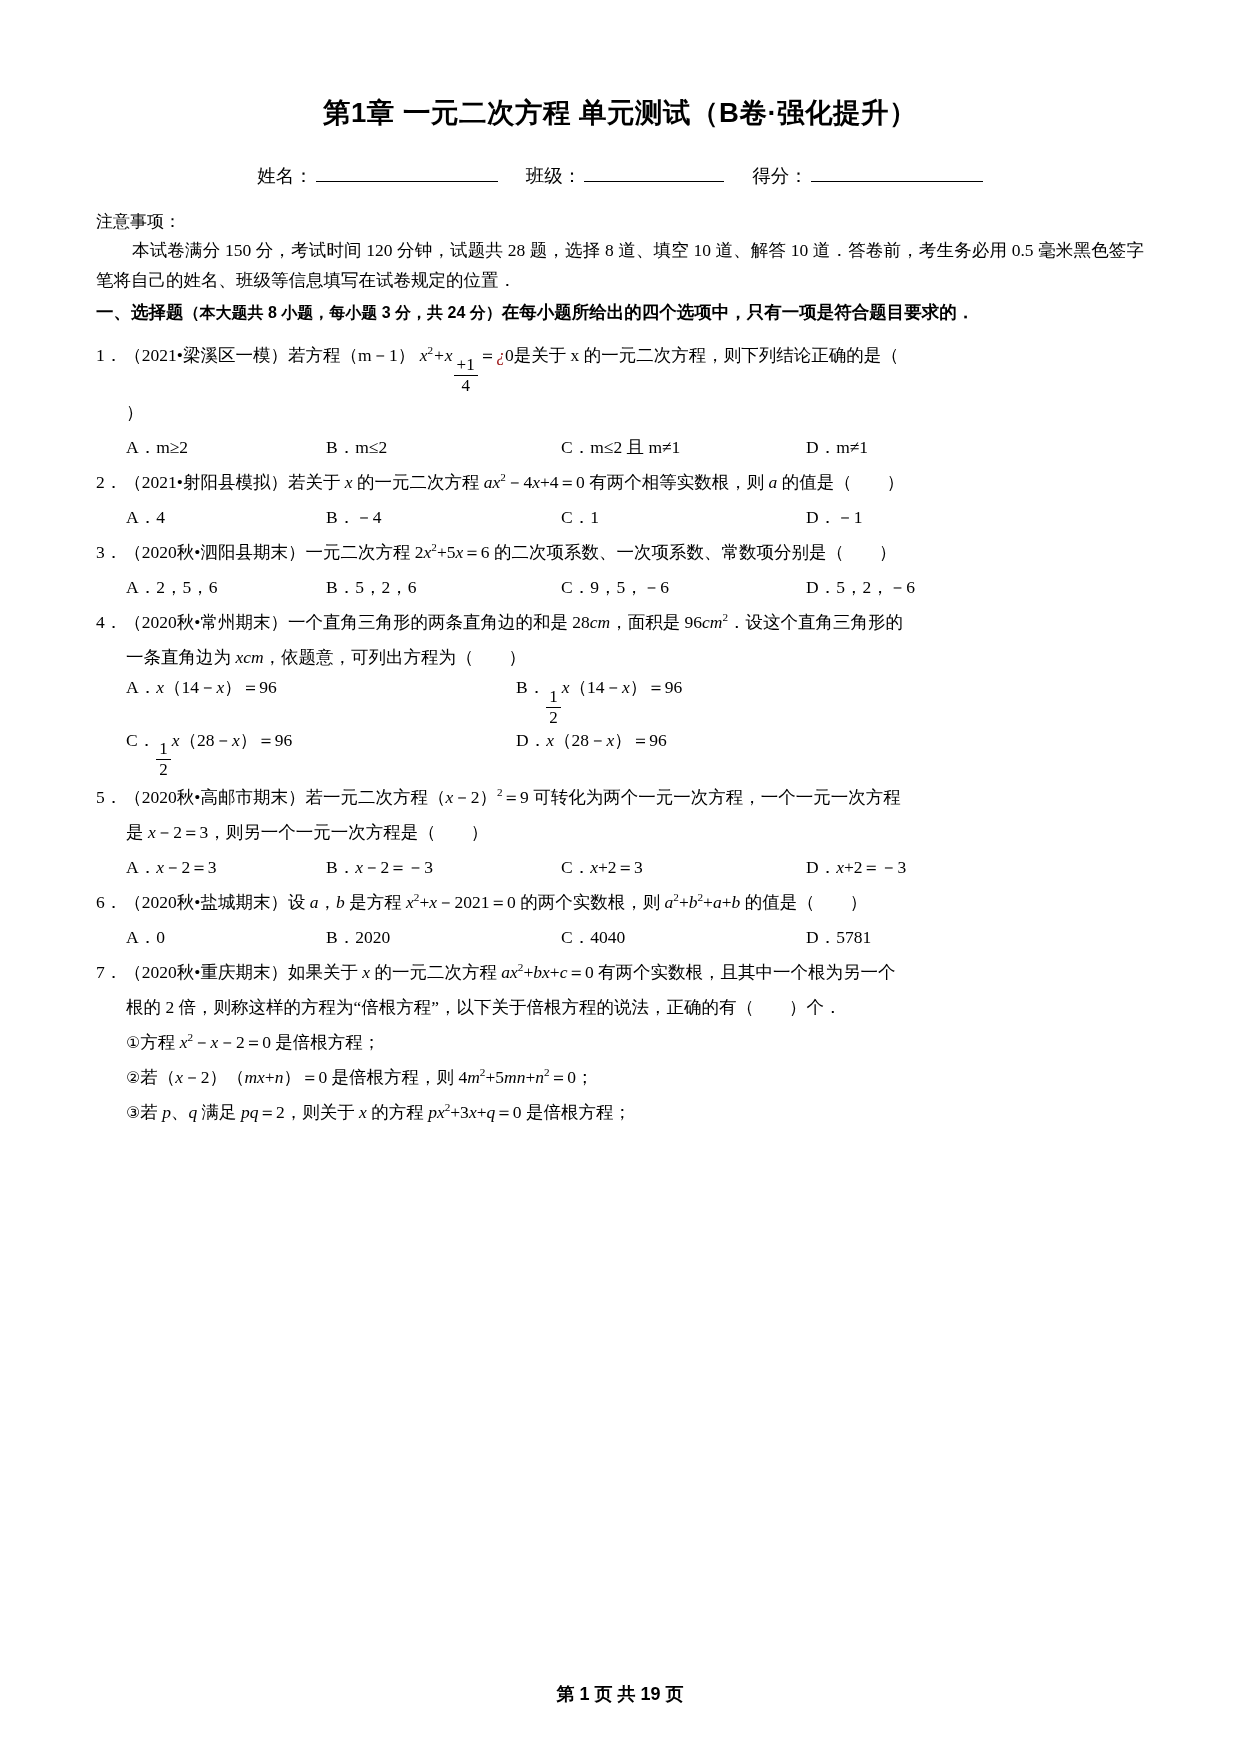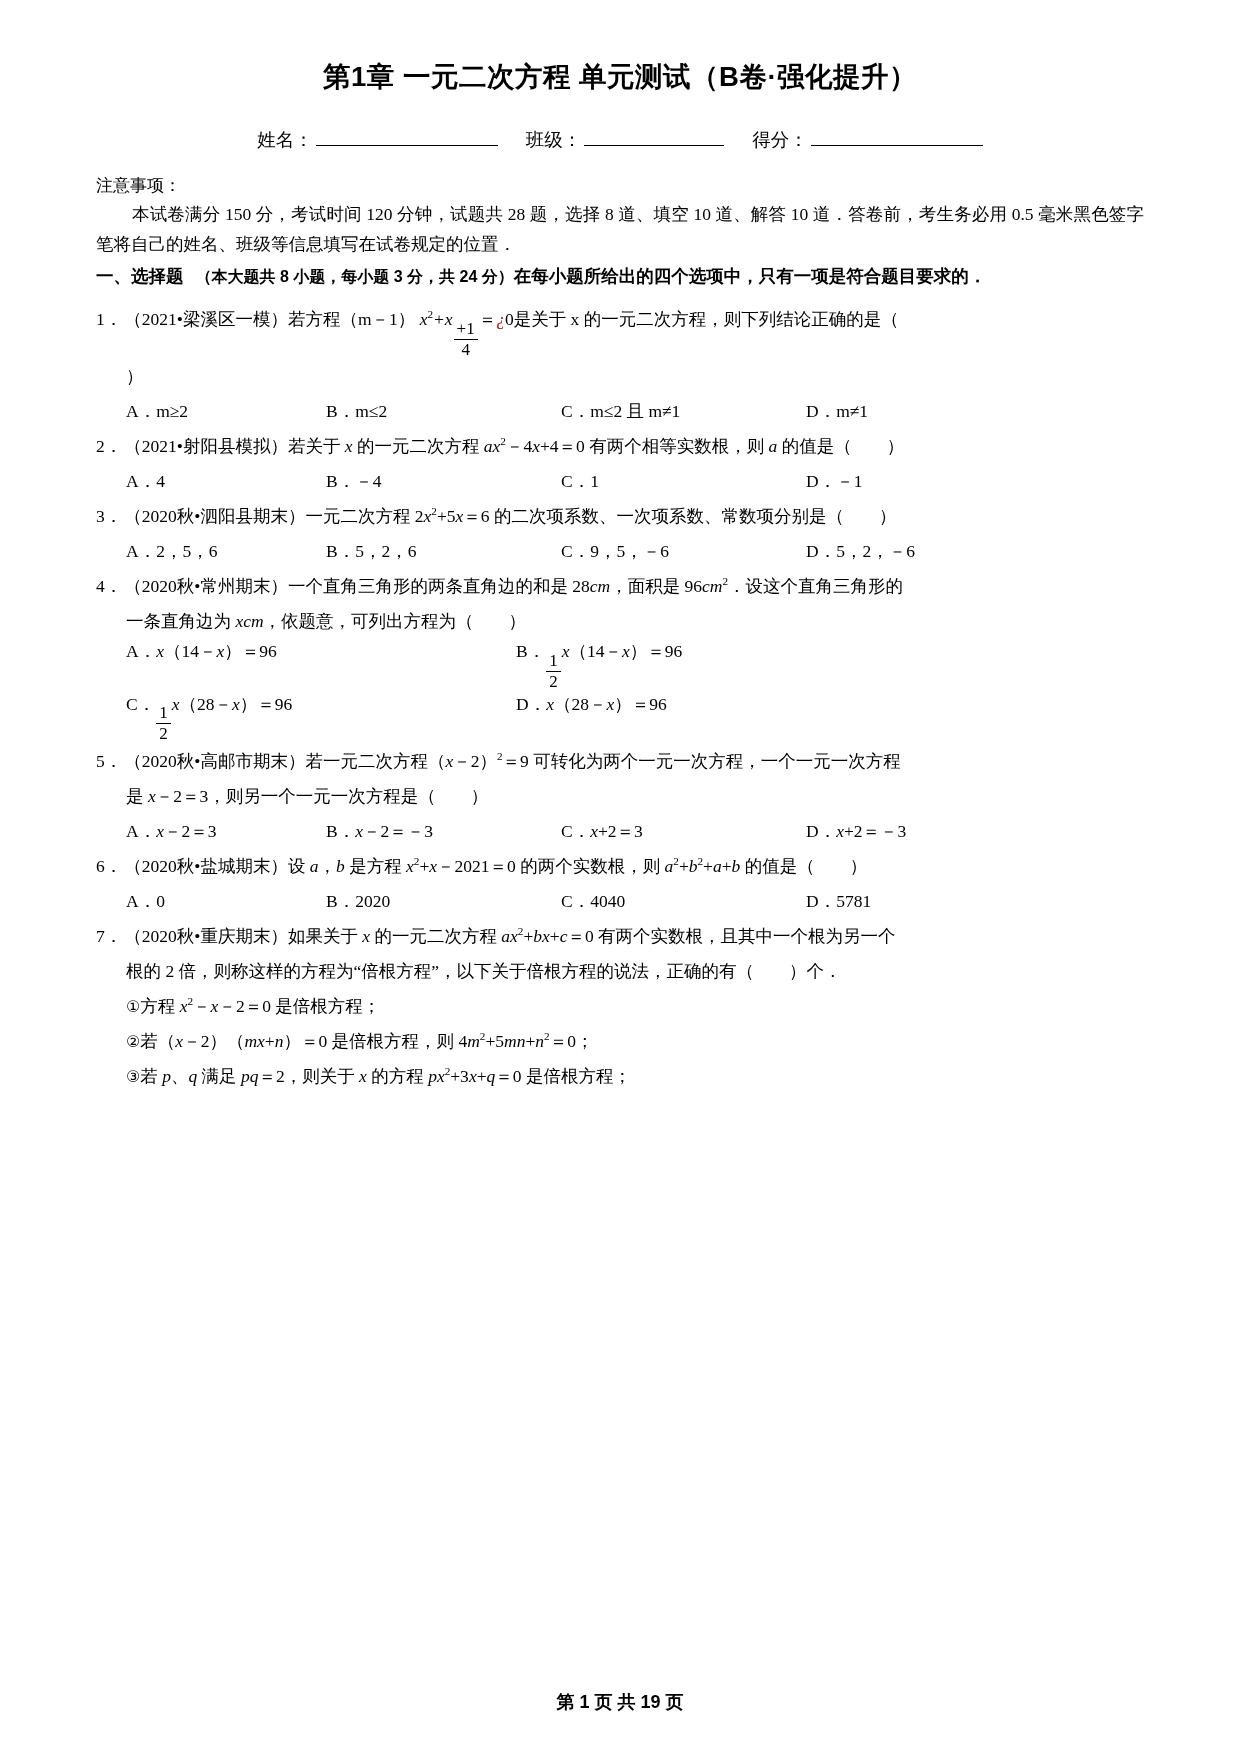--- a/index.html
+++ b/index.html
@@ -13,21 +13,21 @@
     font-family: "Liberation Serif", "DejaVu Serif", serif;
     color: #000000;
     position: relative;
     overflow: hidden;
   }
   .page {
     position: relative;
     width: 1240px;
     height: 1754px;
     box-sizing: border-box;
-    padding: 60px 96px 0 96px;
+    padding: 96px 96px 0 96px;
   }
   
   .doc-title {
     text-align: center;
     font-family: "Liberation Sans", "DejaVu Sans", sans-serif;
     font-weight: bold;
     font-size: 27.5px;
     letter-spacing: 0.5px;
     margin: 0 0 34px 0;
     line-height: 1.2;
@@ -74,21 +74,20 @@
   .section-head {
     font-family: "Liberation Sans", "DejaVu Sans", sans-serif;
     font-weight: bold;
     font-size: 17.5px;
     line-height: 1.78;
     margin: 2px 0 0 0;
     text-align: justify;
   }
   .section-head .lighter {
     font-size: 16px;
-    margin-left: 12px;
   }
   
   .q {
     font-size: 17.5px;
     line-height: 2.0;
     margin: 0;
   }
   .q-stem {
     text-align: justify;
     text-indent: 0;
@@ -149,21 +148,21 @@
   }
   .circled {
     font-family: "DejaVu Sans", sans-serif;
     font-size: 16px;
   }
   
   .footer {
     position: absolute;
     left: 0;
     right: 0;
-    bottom: 40px;
+    bottom: 48px;
     text-align: center;
     font-size: 18px;
     font-family: "Liberation Sans", "DejaVu Sans", sans-serif;
     font-weight: bold;
   }
   .spacer-sm { height: 10px; }
 </style>
 </head>
 <body>
 

